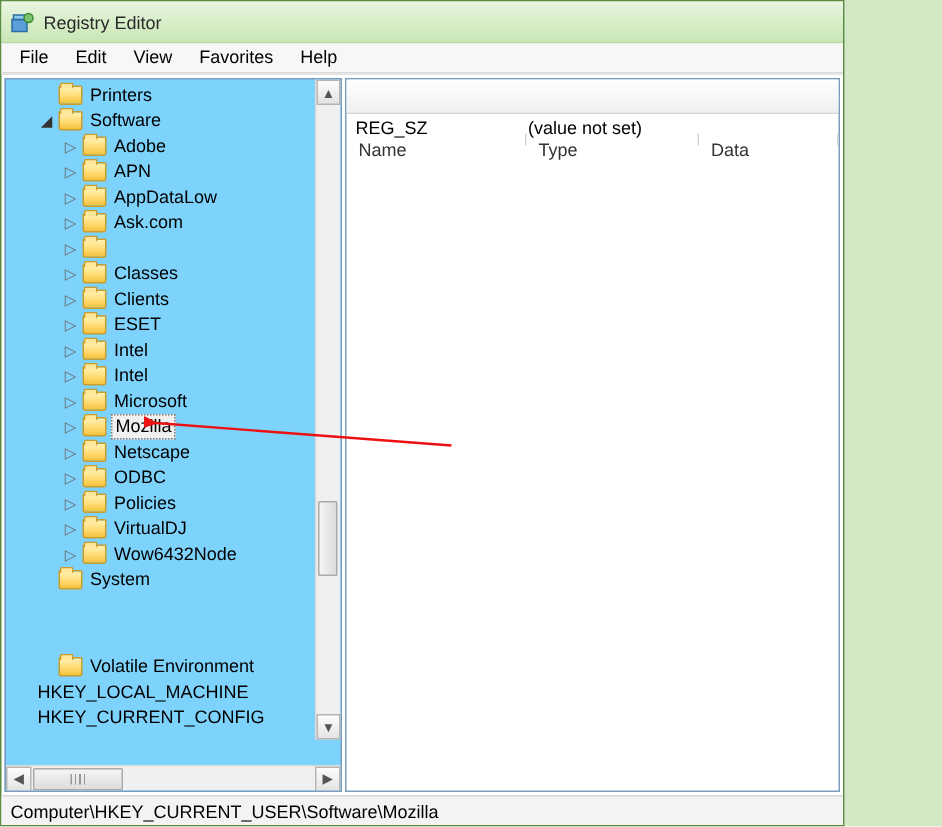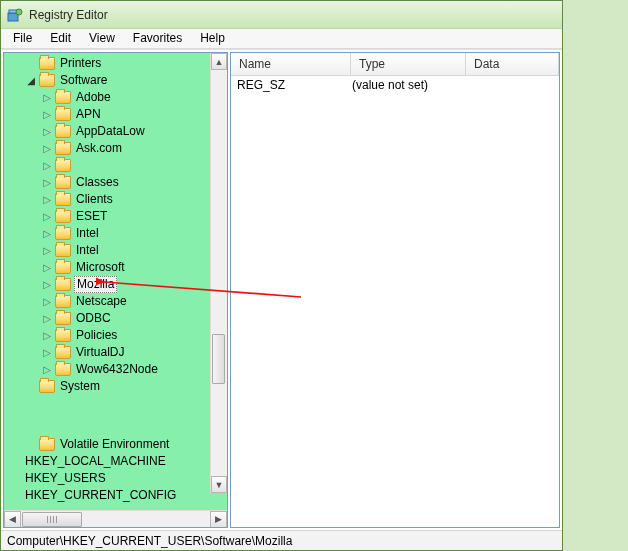--- a/index.html
+++ b/index.html
@@ -50,21 +50,21 @@
     min-height: 0;
     border-top: 1px solid #e2e2e2;
   }
   .tree-pane {
     width: 225px;
     border: 1px solid #7a9cbf;
     margin: 2px 2px 2px 2px;
     display: flex;
     flex-direction: column;
     overflow: hidden;
-    background: #86efac;
+    background: #7dd3fc;
   }
   .tree-scroll {
     flex: 1;
     overflow: hidden;
     position: relative;
     padding: 2px 0 0 2px;
   }
   .tree-item {
     display: flex;
     align-items: center;
@@ -121,20 +121,21 @@
     display: flex;
     height: 23px;
     border-bottom: 1px solid #d5d5d5;
     background: linear-gradient(to bottom, #ffffff, #f0f0f0);
   }
   .list-header .col {
     border-right: 1px solid #d5d5d5;
     padding: 4px 8px;
     font-size: 12px;
     color: #333;
+    margin-top: 36px;
   }
   .col-name { width: 120px; }
   .col-type { width: 115px; }
   .col-data { flex: 1; }
   .list-body { flex:1; overflow:auto; }
   .list-row {
     display: flex;
     height: 17px;
     align-items: center;
   }
@@ -346,24 +347,20 @@
             <span class="tree-label">System</span>
           </div>
           <div class="tree-item" style="padding-left: 20px; margin-top: 41px;">
             <span class="expander none">▷</span>
             <span class="folder-icon"></span>
             <span class="tree-label">Volatile Environment</span>
           </div>
           <div class="tree-item" style="padding-left: 4px;">
             <span class="expander none">▷</span>
             <span class="tree-label">HKEY_LOCAL_MACHINE</span>
-          </div>
-          <div class="tree-item" style="padding-left: 4px;">
-            <span class="expander none">▷</span>
-            <span class="tree-label">HKEY_USERS</span>
           </div>
           <div class="tree-item" style="padding-left: 4px;">
             <span class="expander none">▷</span>
             <span class="tree-label">HKEY_CURRENT_CONFIG</span>
           </div>
           <div class="vscrollbar">
           <div class="arrow">▲</div>
           <div class="vtrack">
             <div class="vthumb"></div>
           </div>

